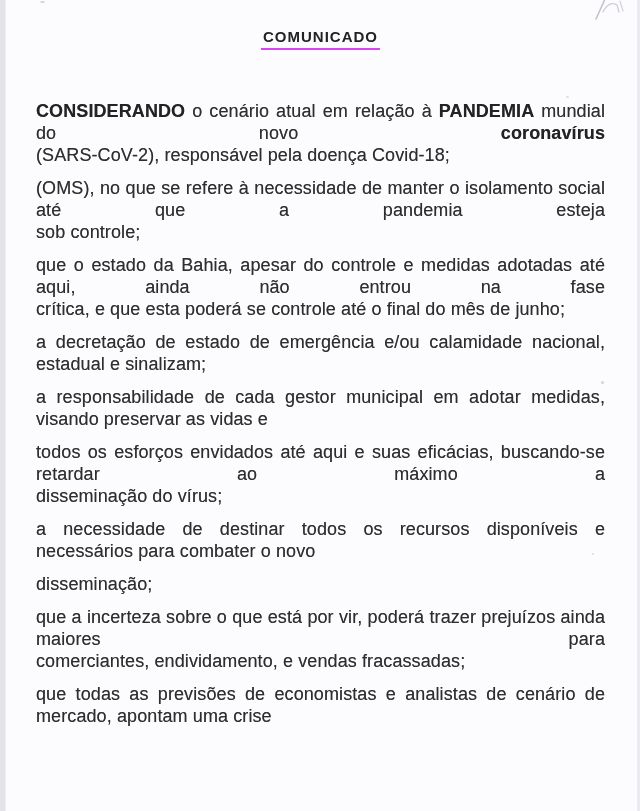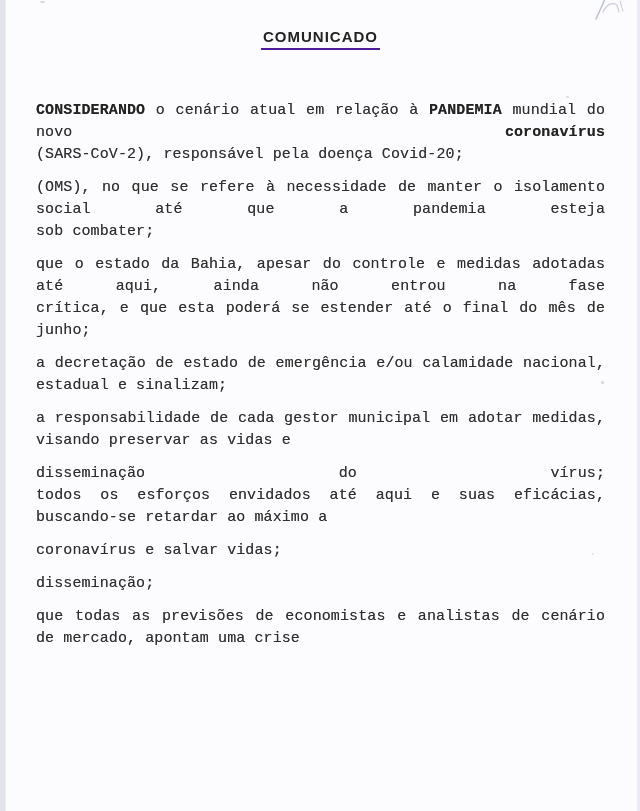--- a/index.html
+++ b/index.html
@@ -44,35 +44,34 @@
     text-align:center;
     margin:0 0 50px 0;
     font-size:15px;
     font-weight:700;
     letter-spacing:1px;
     line-height:20px;
     color:#222;
   }
   .doc-title .u{
     display:inline-block;
-    border-bottom:2px solid #4c1d95;
+    border-bottom:2px solid #d946ef;
     padding:0 2px 1px 2px;
   }
   .para{
     margin:0 0 11px 0;
   }
   .line{
-    font-size:15px;
+    font-size:18px;
     line-height:22px;
     letter-spacing:.1px;
     text-align:justify;
     text-align-last:justify;
     text-shadow:0 0 .5px rgba(45,45,45,.55);
     white-space:normal;
-    font-family:Liberation Mono, monospace;
   }
   .line:last-child{
     text-align-last:left;
   }
   .b{font-weight:700;color:#232323;}
 </style>
 </head>
 <body>
 
 <div class="scan-page">
@@ -87,46 +86,50 @@
     <path d="M6 22 L15 2" stroke="#a2a6b6" stroke-width="1.6" fill="none" stroke-linecap="round"></path>
     <path d="M13 15 C 17 7, 22 5, 27 8 L29 15" stroke="#aeb2c0" stroke-width="1.2" fill="none" stroke-linecap="round"></path>
     <path d="M30 4 L33 14" stroke="#b4b8c6" stroke-width="1.1" fill="none" stroke-linecap="round"></path>
   </svg>
 
   <div class="content">
     <h1 class="doc-title"><span class="u">COMUNICADO</span></h1>
     <div>
         <div class="para">
           <div class="line"><span class="b">CONSIDERANDO</span><span> o cenário atual em relação à </span><span class="b">PANDEMIA</span><span> mundial do novo </span><span class="b">coronavírus</span></div>
-          <div class="line"><span>(SARS-CoV-2), responsável pela doença Covid-20;</span></div>
+          <div class="line"><span>(SARS-CoV-2), responsável pela doença Covid-18;</span></div>
         </div>
         <div class="para">
           <div class="line"><span>(OMS), no que se refere à necessidade de manter o isolamento social até que a pandemia esteja</span></div>
-          <div class="line"><span>sob combater;</span></div>
+          <div class="line"><span>sob controle;</span></div>
         </div>
         <div class="para">
         </div>
         <div class="para">
           <div class="line"><span>que o estado da Bahia, apesar do controle e medidas adotadas até aqui, ainda não entrou na fase</span></div>
-          <div class="line"><span>crítica, e que esta poderá se estender até o final do mês de junho;</span></div>
+          <div class="line"><span>crítica, e que esta poderá se controle até o final do mês de junho;</span></div>
         </div>
         <div class="para">
           <div class="line"><span>a decretação de estado de emergência e/ou calamidade nacional, estadual e sinalizam;</span></div>
         </div>
         <div class="para">
           <div class="line"><span>a responsabilidade de cada gestor municipal em adotar medidas, visando preservar as vidas e</span></div>
         </div>
         <div class="para">
+          <div class="line"><span>todos os esforços envidados até aqui e suas eficácias, buscando-se retardar ao máximo a</span></div>
           <div class="line"><span>disseminação do vírus;</span></div>
-          <div class="line"><span>todos os esforços envidados até aqui e suas eficácias, buscando-se retardar ao máximo a</span></div>
         </div>
         <div class="para">
-          <div class="line"><span>coronavírus e salvar vidas;</span></div>
+          <div class="line"><span>a necessidade de destinar todos os recursos disponíveis e necessários para combater o novo</span></div>
         </div>
         <div class="para">
           <div class="line"><span>disseminação;</span></div>
+        </div>
+        <div class="para">
+          <div class="line"><span>que a incerteza sobre o que está por vir, poderá trazer prejuízos ainda maiores para</span></div>
+          <div class="line"><span>comerciantes, endividamento, e vendas fracassadas;</span></div>
         </div>
         <div class="para">
           <div class="line"><span>que todas as previsões de economistas e analistas de cenário de mercado, apontam uma crise</span></div>
         </div>
       </div>
   </div>
 </div>
 
 </body></html>

